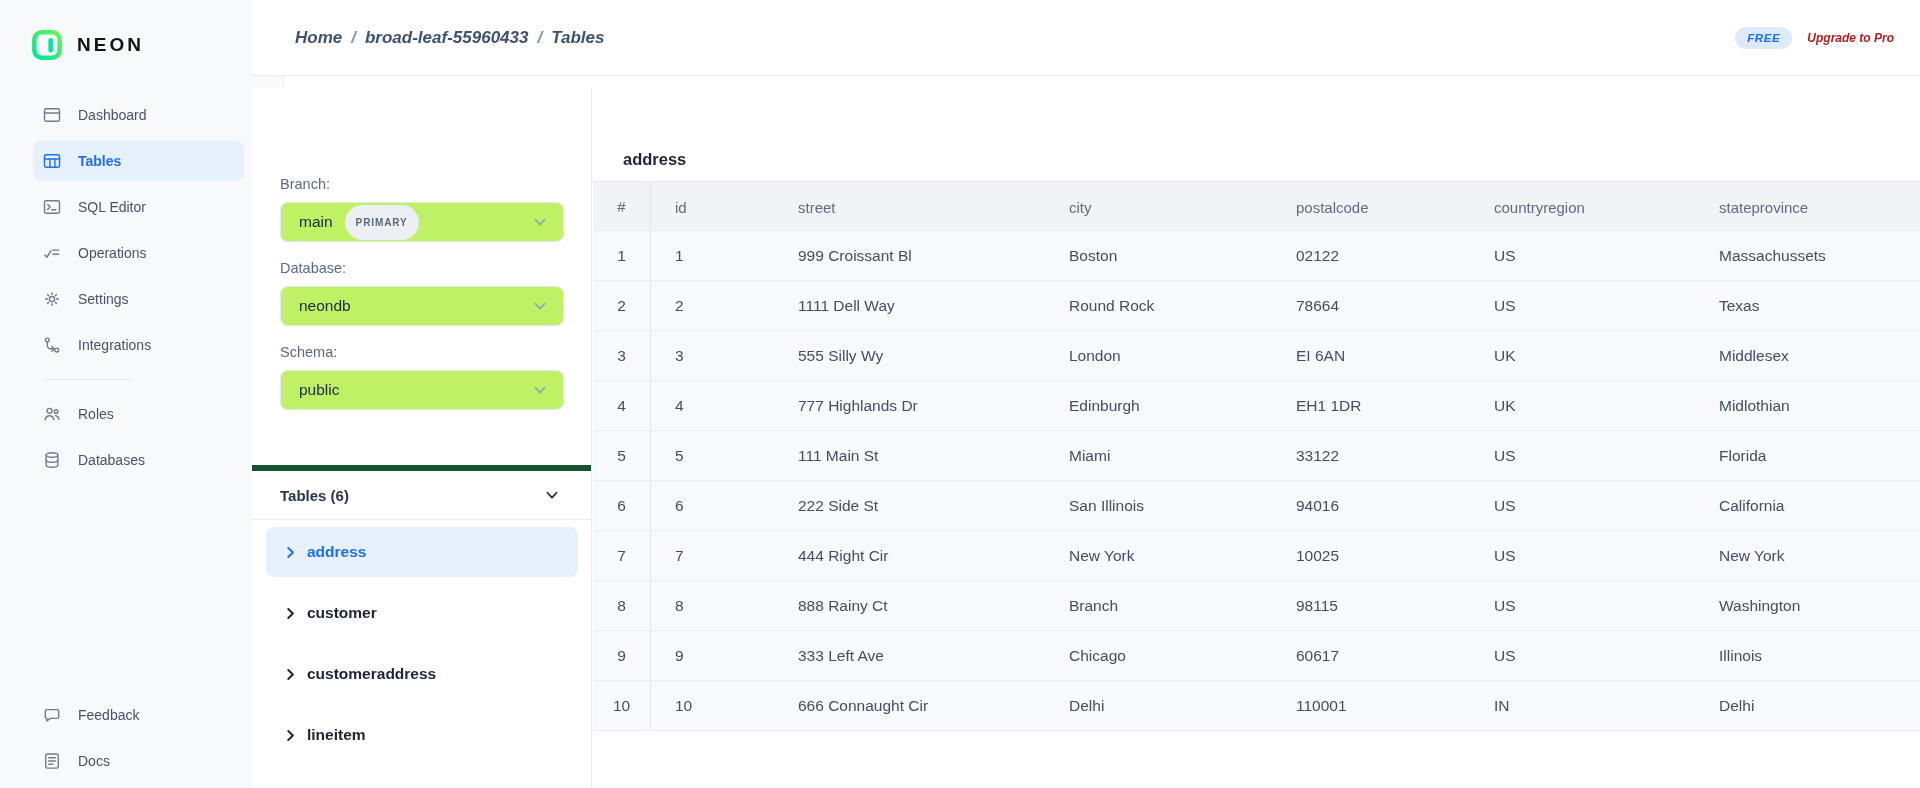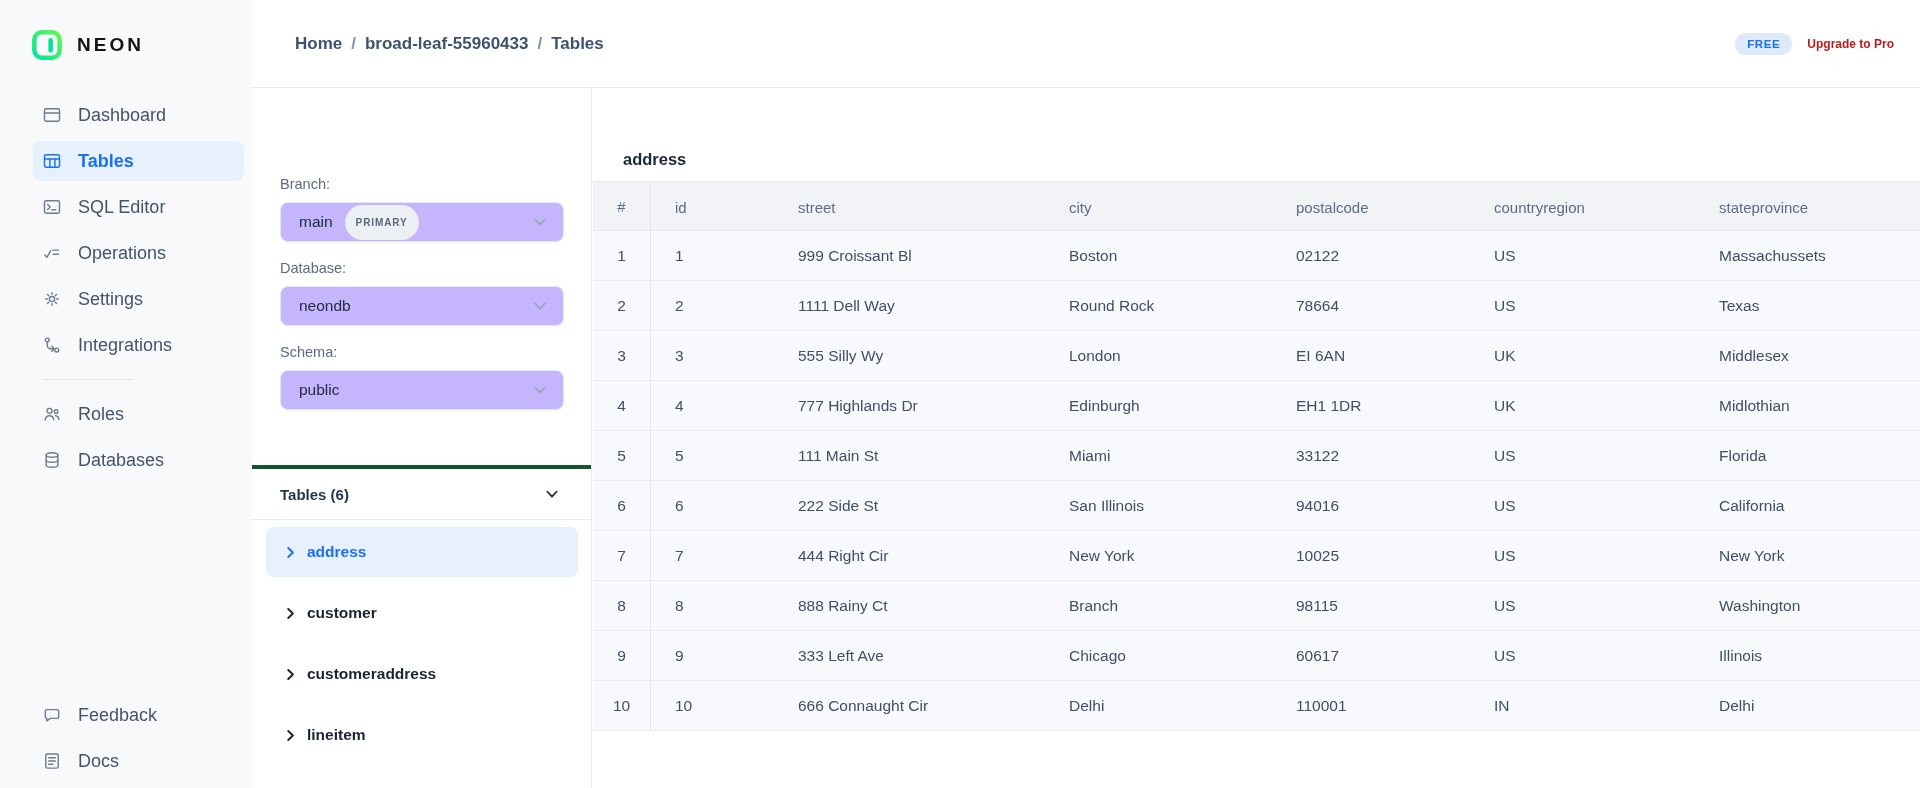--- a/index.html
+++ b/index.html
@@ -10,55 +10,55 @@
   
   .sidebar { position:absolute; left:0; top:0; width:284px; height:788px;
              background:#f8f9fb; border-right:1px solid #eceef3;
              display:flex; flex-direction:column; }
   .logo { display:flex; align-items:center; gap:15px; margin:30px 0 0 32px; }
   .logo-mark { width:30px; height:30px; display:block; }
   .logo-word { font-size:19px; font-weight:800; letter-spacing:3px; color:#121417; }
   .nav { margin-top:32px; display:flex; flex-direction:column; }
   .nav-item { display:flex; align-items:center; gap:16px; height:40px;
               margin:3px 39px 3px 33px; padding-left:9px; border-radius:8px;
-              color:#47536c; font-size:18px; cursor:pointer; }
+              color:#47536c; font-size:14px; cursor:pointer; }
   .nav-item .nicon { width:20px; height:20px; color:#6e7b92; display:flex; }
   .nav-item.active { background:#e7f0fd; color:#1a6ff2; font-weight:600; }
   .nav-item.active .nicon { color:#1a6ff2; }
   .nav-divider { height:1px; background:#e3e6ec; margin:11px 150px 11px 43px; }
   .nav-footer { margin-top:auto; padding-bottom:4px; display:flex; flex-direction:column; }
 
   
-  .topbar { position:absolute; left:252px; top:0; right:0; height:88px; background:#fff;
+  .topbar { position:absolute; left:252px; top:0; right:0; height:76px; background:#fff;
             border-bottom:1px solid #e9ecf1; display:flex; align-items:center;
-            padding:0 26px 0 43px; }
+            padding:0 26px 0 43px;font-style:italic; }
   .breadcrumb { font-size:17px; font-weight:700; color:#3d5270; display:flex; gap:9px; align-items:center;}
   .breadcrumb .crumb { cursor:pointer; }
   .breadcrumb .sep { color:#8294ad; font-weight:700; }
   .topbar-right { margin-left:auto; display:flex; align-items:center; gap:15px; }
   .plan-pill { background:#ddeafc; color:#1a6ff2; font-size:11.5px; font-weight:700;
                letter-spacing:.6px; padding:5px 12px; border-radius:12px; }
   .upgrade { color:#b91c1c; font-size:12px; font-weight:700; cursor:pointer; }
 
   
   .panel { position:absolute; left:252px; top:88px; width:340px; bottom:0; background:#fff;
            border-right:1px solid #e9ecf1; }
   .panel-inner { padding:0 27px 0 28px; }
   .field-label { margin-top:0; font-size:14.5px; color:#5b6a83; height:18px; }
   .fl-first { margin-top:88px; }
   .fl-next { margin-top:18px; }
   .dropdown { margin-top:8px; height:40px; border:1px solid #e3e7ee; border-radius:8px;
-              background:#c4b5fd; display:flex; align-items:center; padding:0 14px 0 18px;
+              background:#bef264; display:flex; align-items:center; padding:0 14px 0 18px;
               box-shadow:0 1px 2px rgba(25,39,70,.04); cursor:pointer; }
   .dd-value { font-size:15.5px; font-weight:500; color:#202d40; }
   .dd-badge { margin-left:12px; background:#eceff4; color:#5c6979; font-size:10px;
               font-weight:700; letter-spacing:.9px; padding:12px 11px; border-radius:999px; }
   .dd-chevron { margin-left:auto; width:18px; height:18px; color:#98a4b6; display:flex; }
 
-  .tables-section { margin-top:55px; border-top:4px solid #14532d; border-bottom:1px solid #e9ecf1;
+  .tables-section { margin-top:55px; border-top:6px solid #14532d; border-bottom:1px solid #e9ecf1;
                     height:55px; display:flex; align-items:center; padding:0 30px 0 28px; cursor:pointer; }
   .tables-section .ts-label { font-size:15px; font-weight:600; color:#26344c; }
   .tables-section .ts-chevron { margin-left:auto; width:18px; height:18px; color:#222b3a; display:flex; }
 
   .table-list { margin-top:7px; display:flex; flex-direction:column; gap:11px; }
   .tl-item { margin-left:14px; width:312px; height:50px; border-radius:8px; display:flex;
              align-items:center; padding-left:17px; gap:9px; cursor:pointer;
              font-size:15.5px; font-weight:600; color:#1c2433; }
   .tl-item .tl-chevron { width:15px; height:15px; color:#1c2433; display:flex; }
   .tl-item.active { background:#e7f0fd; color:#1a6ff2; }

